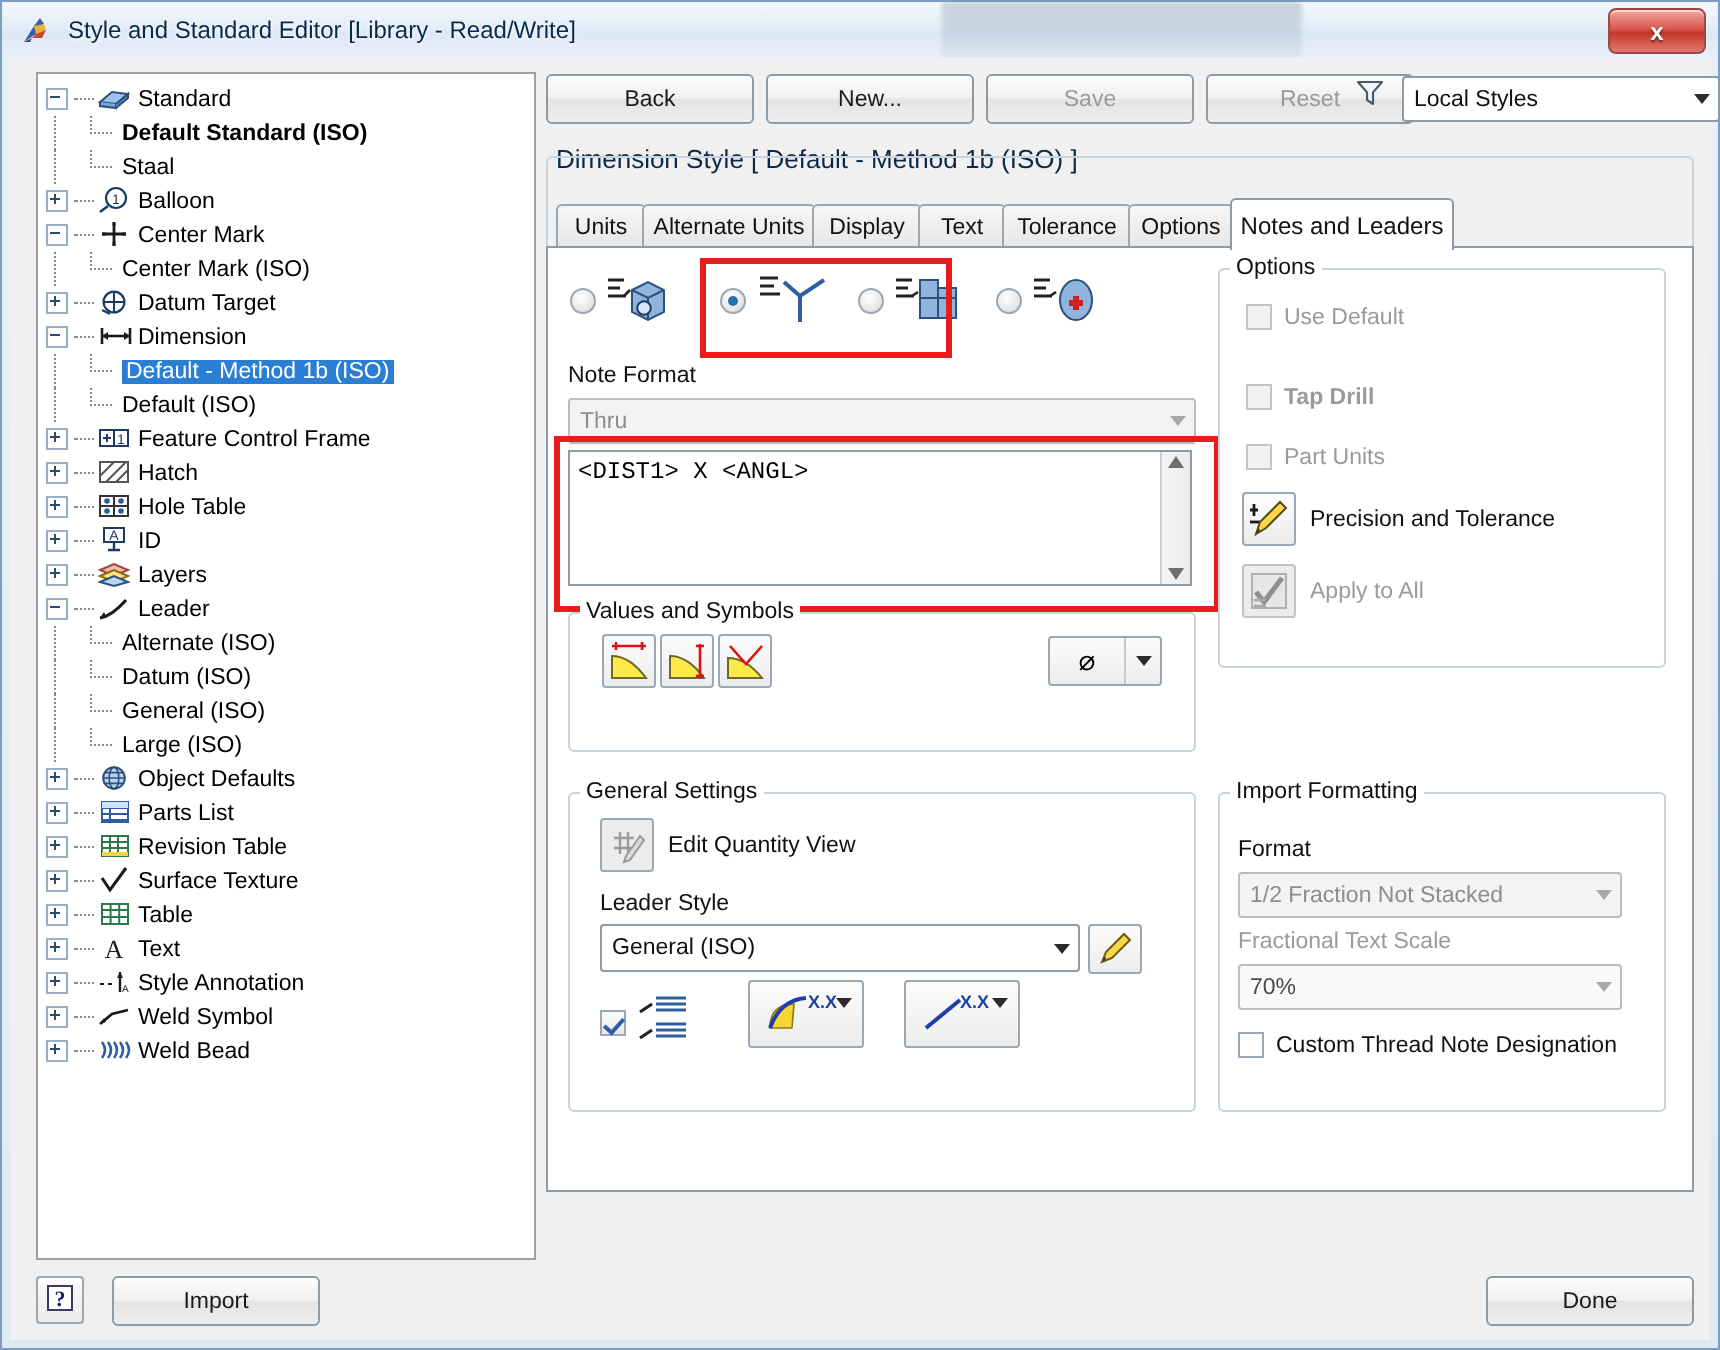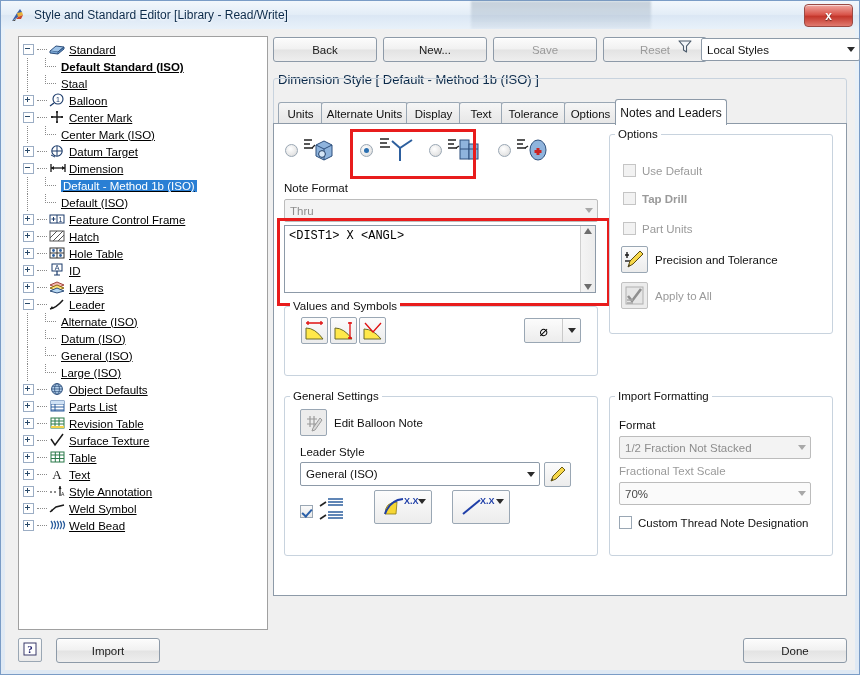--- a/index.html
+++ b/index.html
@@ -45,21 +45,21 @@
   
   .client{
     position:absolute;left:4px;top:28px;right:4px;bottom:4px;
     background:#f0f0f0;
   }
   
   .tree-panel{
     position:absolute;left:13px;top:7px;width:248px;height:592px;
     background:#fff;border:1px solid #a0a0a0;overflow:hidden;
   }
-  .tree{padding:4px 0 0 4px;text-decoration:underline;}
+  .tree{padding:4px 0 0 4px;}
   .trow{
     display:flex;align-items:center;height:17px;white-space:nowrap;
     font-size:11.5px;
   }
   .twist{width:9px;height:9px;border:1px solid #9badc4;background:#fff;
     position:relative;flex:none;margin-right:3px;cursor:pointer;}
   .twist::before{content:"";position:absolute;left:1px;top:3px;width:5px;height:1px;background:#2a4a6a;}
   .twist.plus::after{content:"";position:absolute;left:3px;top:1px;width:1px;height:5px;background:#2a4a6a;}
   .dots{width:12px;flex:none;height:17px;position:relative;}
   .dots::before{content:"";position:absolute;left:0;top:8px;width:10px;border-top:1px dotted #8a8a8a;}
@@ -578,21 +578,21 @@
 
         <div class="groupbox" style="left:10px;top:272px;width:312px;height:158px;"></div>
         <div style="position:absolute;left:16px;top:266px;background:#fff;padding:0 3px;" class="lbl">General Settings</div>
 
         <div class="iconbtn" style="position:absolute;left:26px;top:285px;width:25px;height:25px;background:#ececec;">
           <svg width="20" height="20" viewBox="0 0 20 20">
             <path d="M3 6 H13 M3 11 H13 M6 3 V14 M10 3 V14" stroke="#9a9a9a" stroke-width="1.2"></path>
             <path d="M9 15 L16 5 L18 7 L11 17 L8 18 Z" fill="#d9d9d9" stroke="#9a9a9a" stroke-width="1"></path>
           </svg>
         </div>
-        <div class="lbl" style="position:absolute;left:60px;top:293px;">Edit Balloon Note</div>
+        <div class="lbl" style="position:absolute;left:60px;top:293px;">Edit Quantity View</div>
 
         <div class="lbl" style="position:absolute;left:26px;top:322px;">Leader Style</div>
 
         <div class="combo" style="left:26px;top:338px;width:238px;height:22px;">
           <span class="cval">General (ISO)</span>
           <span class="carr">
               <i class="arrow-dn"></i>
             </span>
         </div>
         <div class="iconbtn" style="position:absolute;left:270px;top:338px;width:25px;height:23px;">
@@ -631,21 +631,21 @@
               <path d="M3 20 L20 6" stroke="#1f3fa8" stroke-width="2" fill="none"></path>
               <text x="20" y="10" font-family="Liberation Sans, sans-serif" font-size="9" font-weight="bold" fill="#1f3fa8">X.X</text>
             </svg>
           </span>
           <i class="arrow-dn" style="position:absolute;right:5px;top:8px;"></i>
         </div>
 
         <div class="groupbox" style="left:335px;top:10px;width:222px;height:198px;"></div>
         <div style="position:absolute;left:341px;top:4px;background:#fff;padding:0 3px;" class="lbl">Options</div>
 
-        <div style="position:absolute;left:349px;top:40px;display:flex;align-items:center;gap:6px;">
+        <div style="position:absolute;left:349px;top:28px;display:flex;align-items:center;gap:6px;">
           <i class="chk dis"></i>
           <span class="lbl dis">Use Default</span>
         </div>
         <div style="position:absolute;left:349px;top:68px;display:flex;align-items:center;gap:6px;font-weight:bold;">
           <i class="chk dis"></i>
           <span class="lbl dis">Tap Drill</span>
         </div>
         <div style="position:absolute;left:349px;top:98px;display:flex;align-items:center;gap:6px;">
           <i class="chk dis"></i>
           <span class="lbl dis">Part Units</span>

